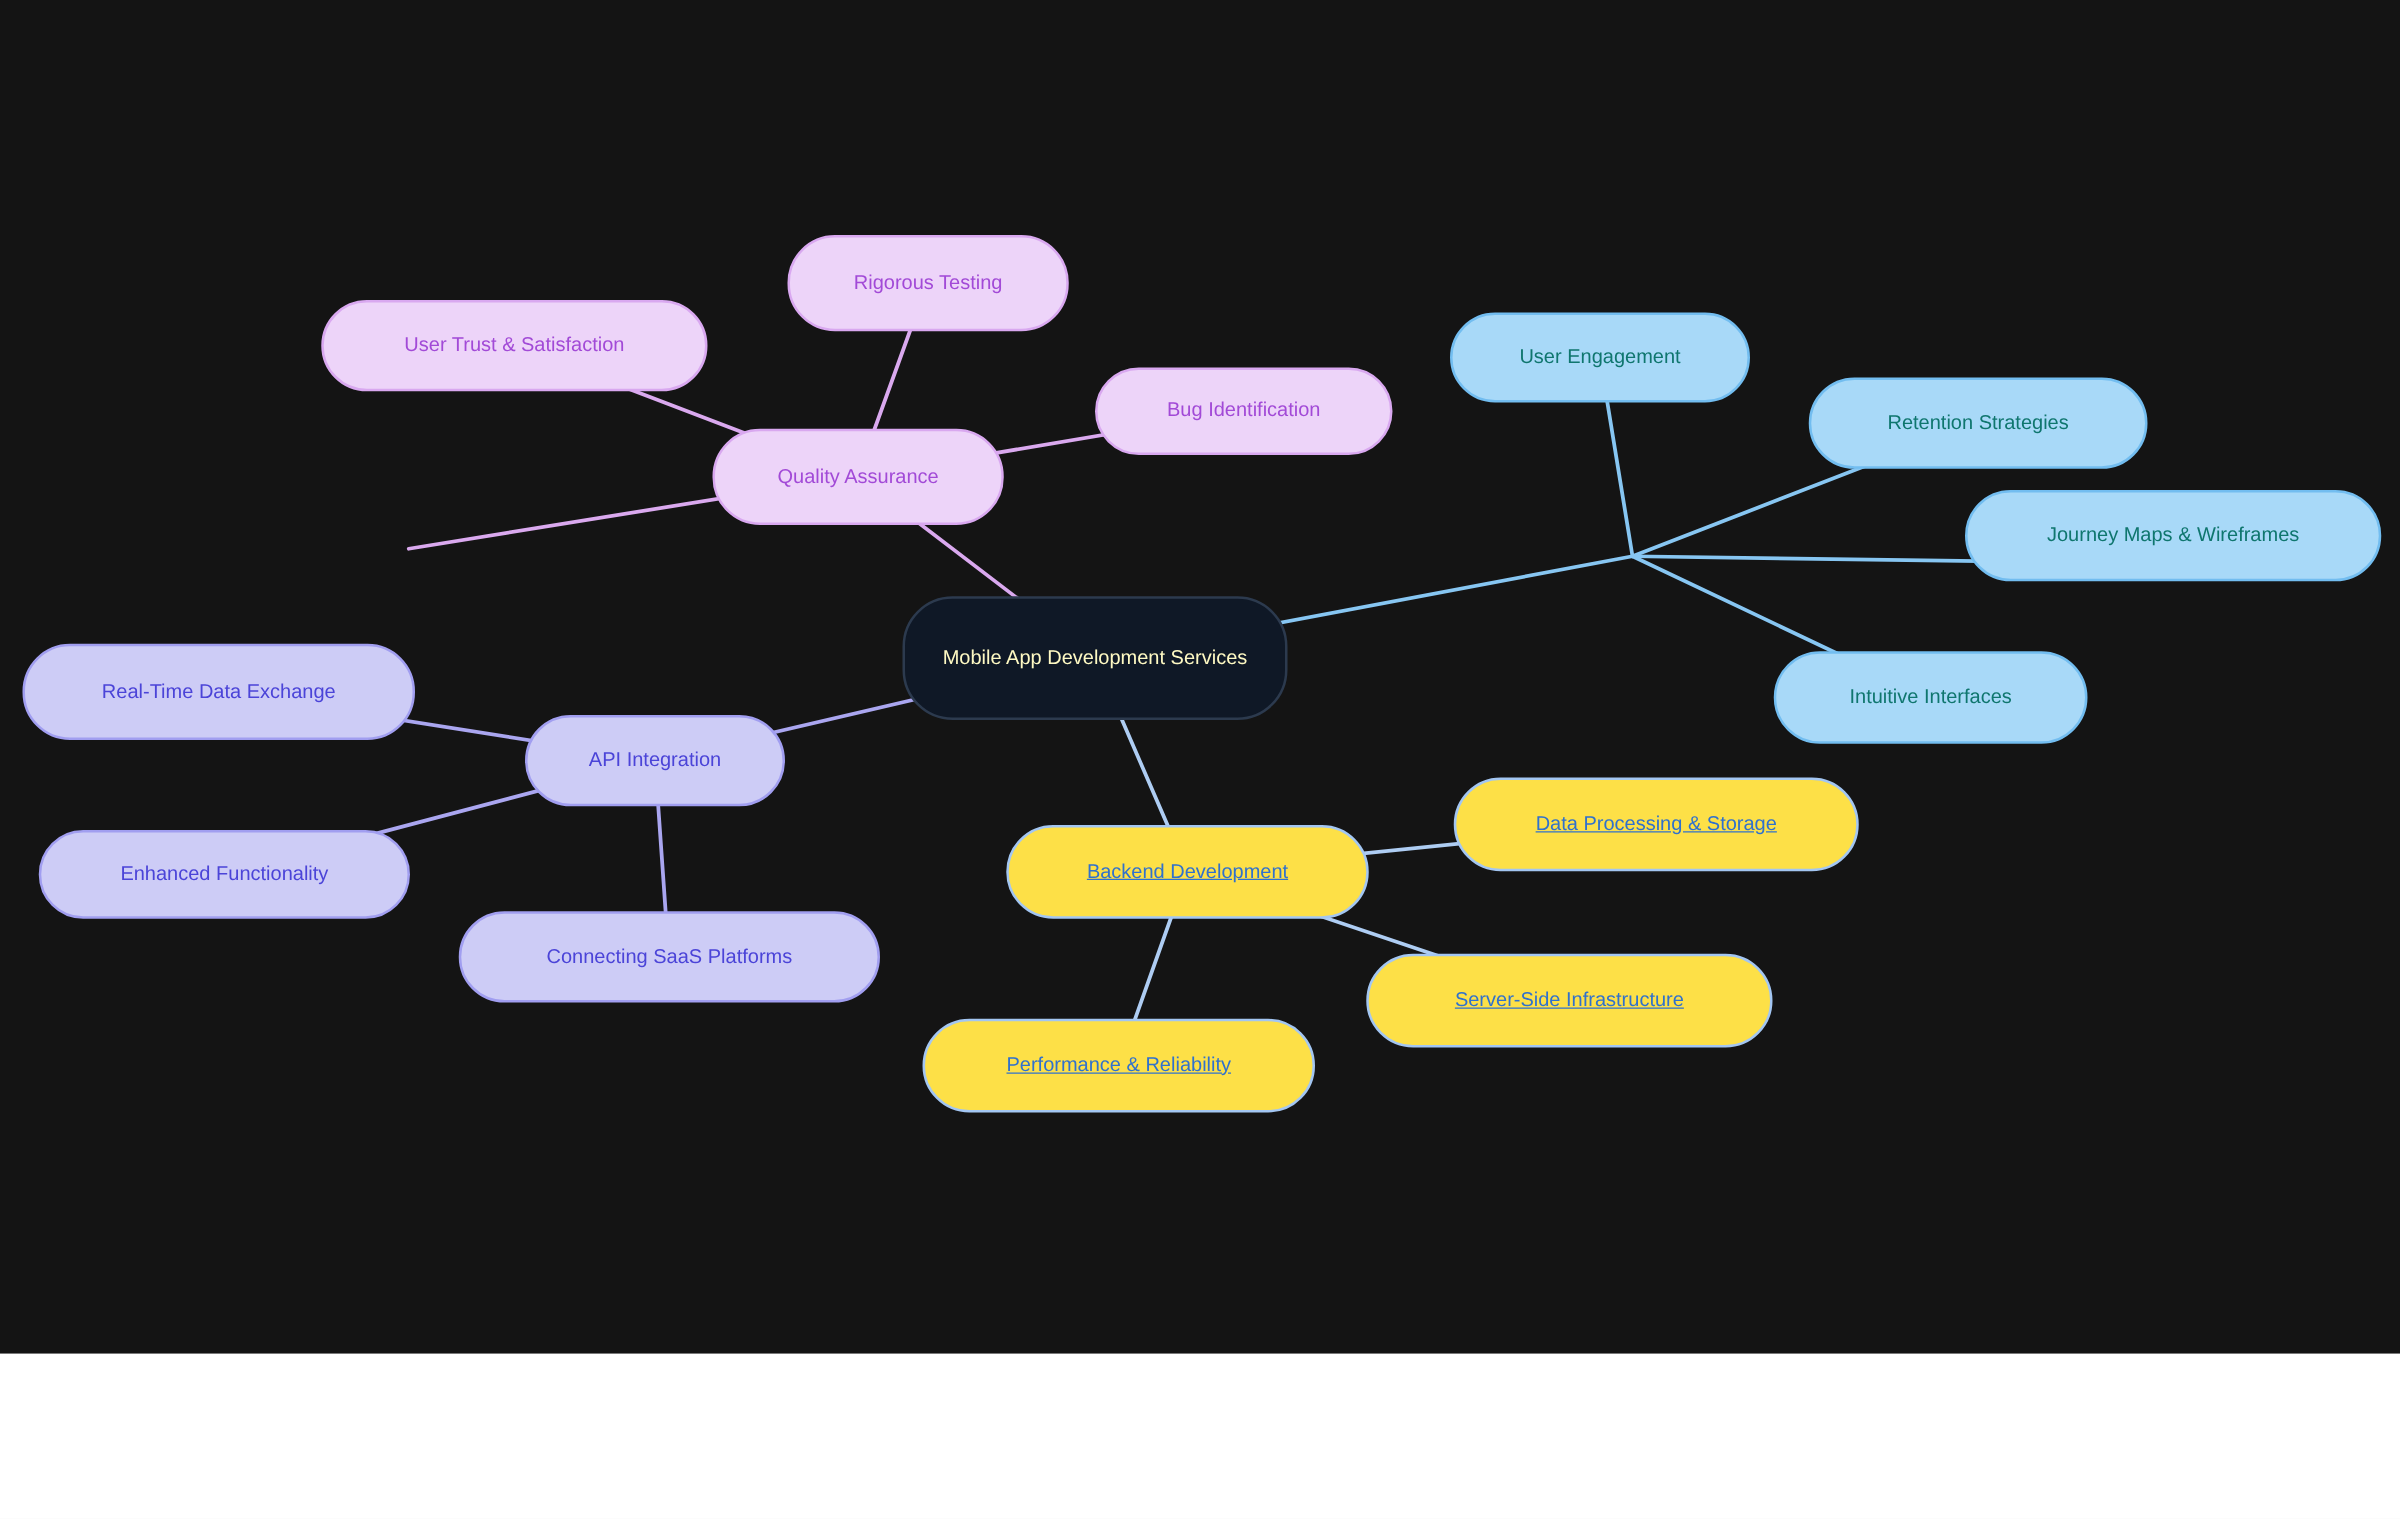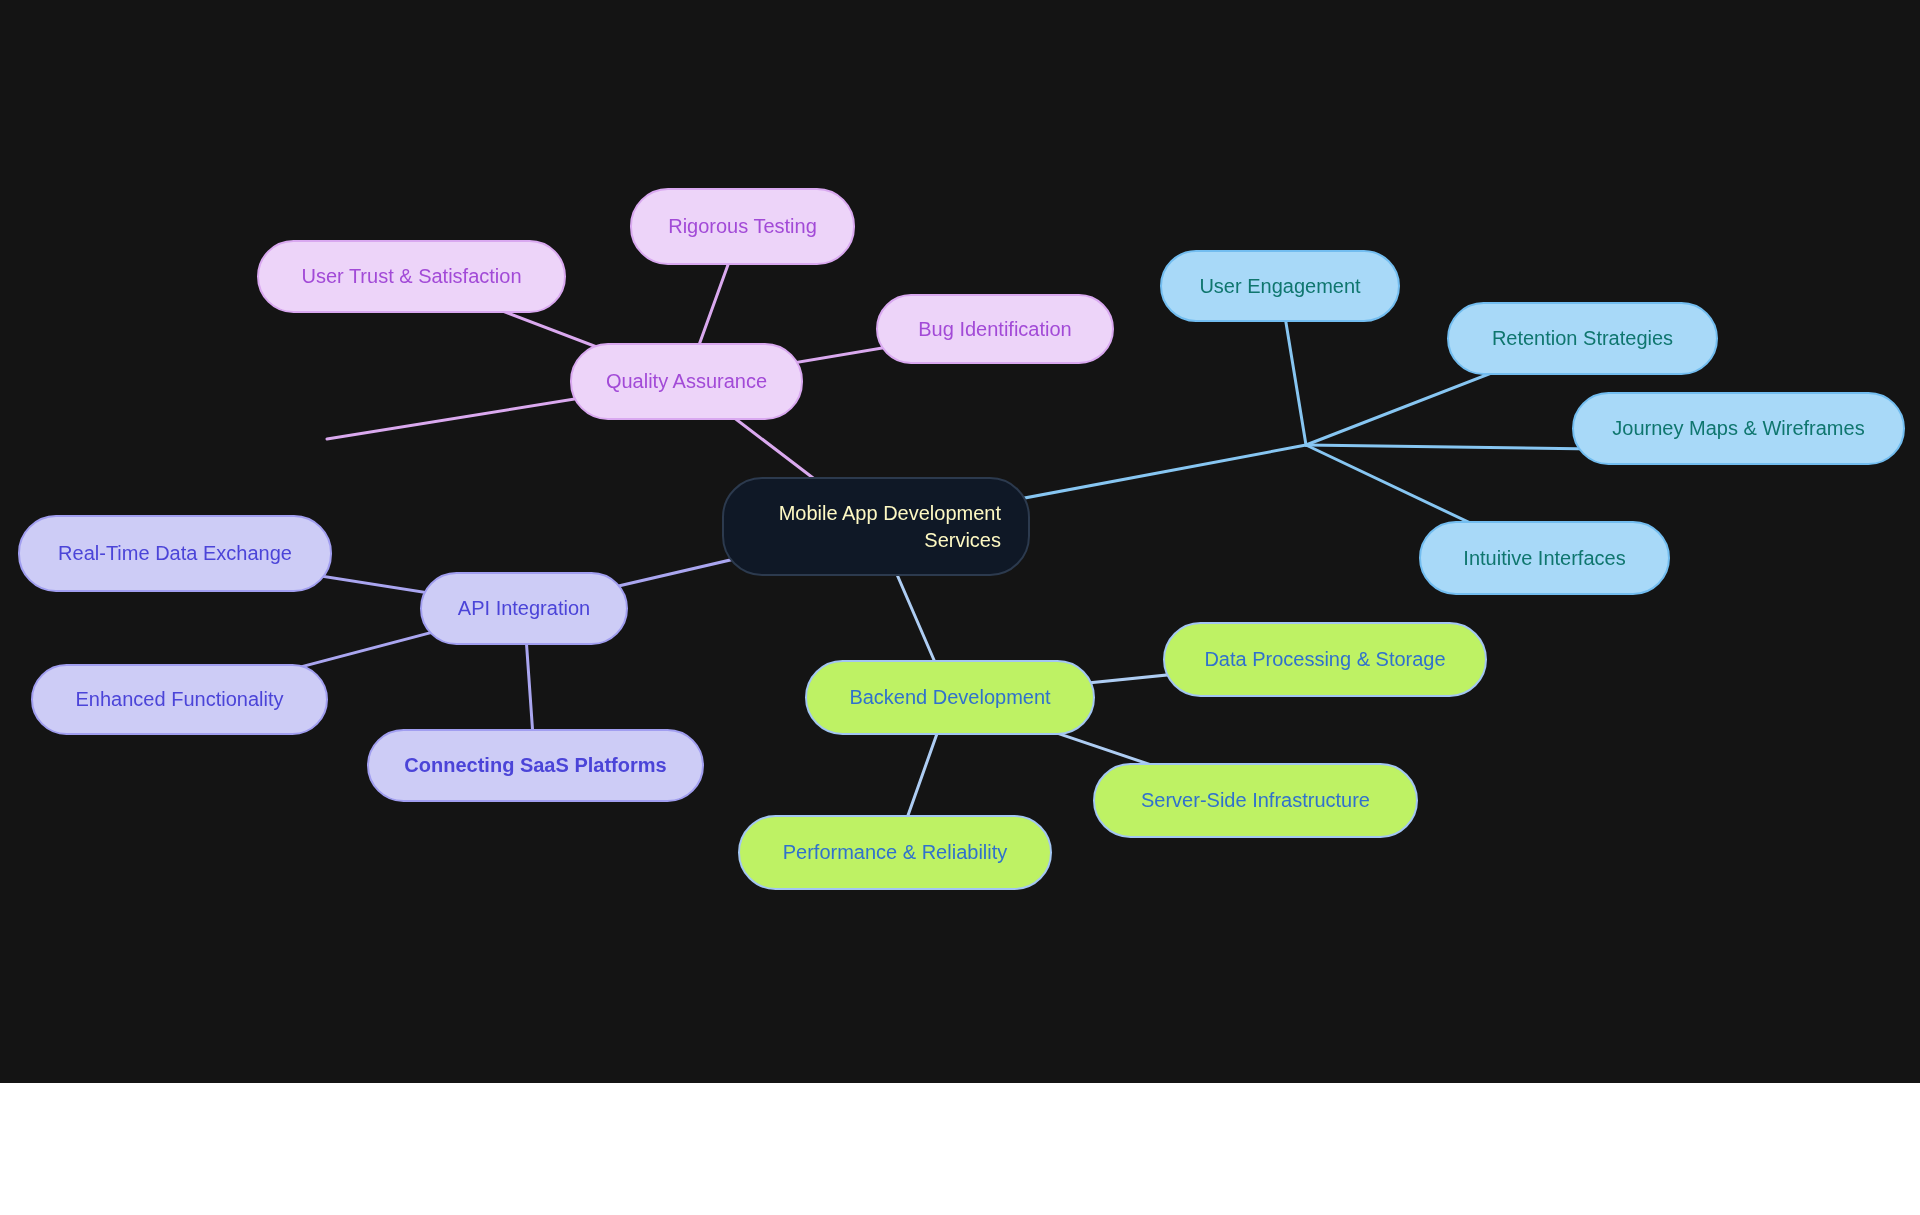--- a/index.html
+++ b/index.html
@@ -1,29 +1,29 @@
 <!DOCTYPE html>
 <html><head>
 <meta charset="utf-8">
 <style>
   html,body{margin:0;padding:0;}
   body{width:1920px;height:1215px;overflow:hidden;font-family:"Liberation Sans",sans-serif;}
   .stage{position:relative;width:1920px;height:1215px;background:#ffffff;}
   .diagram{position:absolute;left:0;top:0;width:1920px;height:1083px;background:#141414;}
   .edges{position:absolute;left:0;top:0;}
   .node{position:absolute;display:flex;align-items:center;justify-content:center;
-        box-sizing:border-box;border:2px solid;border-radius:38px;font-size:20px;
-        text-align:right;white-space:nowrap;}
+        box-sizing:border-box;border:2px solid;border-radius:38px;font-size:16px;
+        text-align:center;white-space:nowrap;}
   .node-root{background:#0f1826;border-color:#2c3a4e;color:#fef9c3;border-radius:40px;
              line-height:1.35;white-space:normal;}
   .node-root .lbl{width:250px;}
   .branch-qa{background:#edd4f9;border-color:#d9a8f0;color:#a24ad7;}
   .branch-ux{background:#a8d9f8;border-color:#72bdf0;color:#0f766e;}
   .branch-api{background:#cdccf6;border-color:#a19ef0;color:#4b44d8;}
-  .branch-be{background:#bef264;border-color:#a3c6f2;color:#3071cd;}
+  .branch-be{background:#fde047;border-color:#a3c6f2;color:#3071cd;text-decoration:underline;}
   .footer{position:absolute;left:0;top:1083px;width:1920px;height:132px;background:#ffffff;}
 </style>
 </head>
 <body>
 
 <div class="stage">
   <div class="diagram">
 
     <svg class="edges" width="1920" height="1083" viewBox="0 0 1920 1083">
 
@@ -82,21 +82,21 @@
 
     <div class="node branch-api" style="left:420px;top:572px;width:208px;height:73px;">
       <span>API Integration</span>
     </div>
     <div class="node branch-api" style="left:18px;top:515px;width:314px;height:77px;">
       <span>Real-Time Data Exchange</span>
     </div>
     <div class="node branch-api" style="left:31px;top:664px;width:297px;height:71px;">
       <span>Enhanced Functionality</span>
     </div>
-    <div class="node branch-api" style="left:367px;top:729px;width:337px;height:73px;font-weight:bold;">
+    <div class="node branch-api" style="left:367px;top:729px;width:337px;height:73px;">
       <span>Connecting SaaS Platforms</span>
     </div>
 
     <div class="node branch-be" style="left:805px;top:660px;width:290px;height:75px;">
       <span>Backend Development</span>
     </div>
     <div class="node branch-be" style="left:1163px;top:622px;width:324px;height:75px;">
       <span>Data Processing &amp; Storage</span>
     </div>
     <div class="node branch-be" style="left:1093px;top:763px;width:325px;height:75px;">

